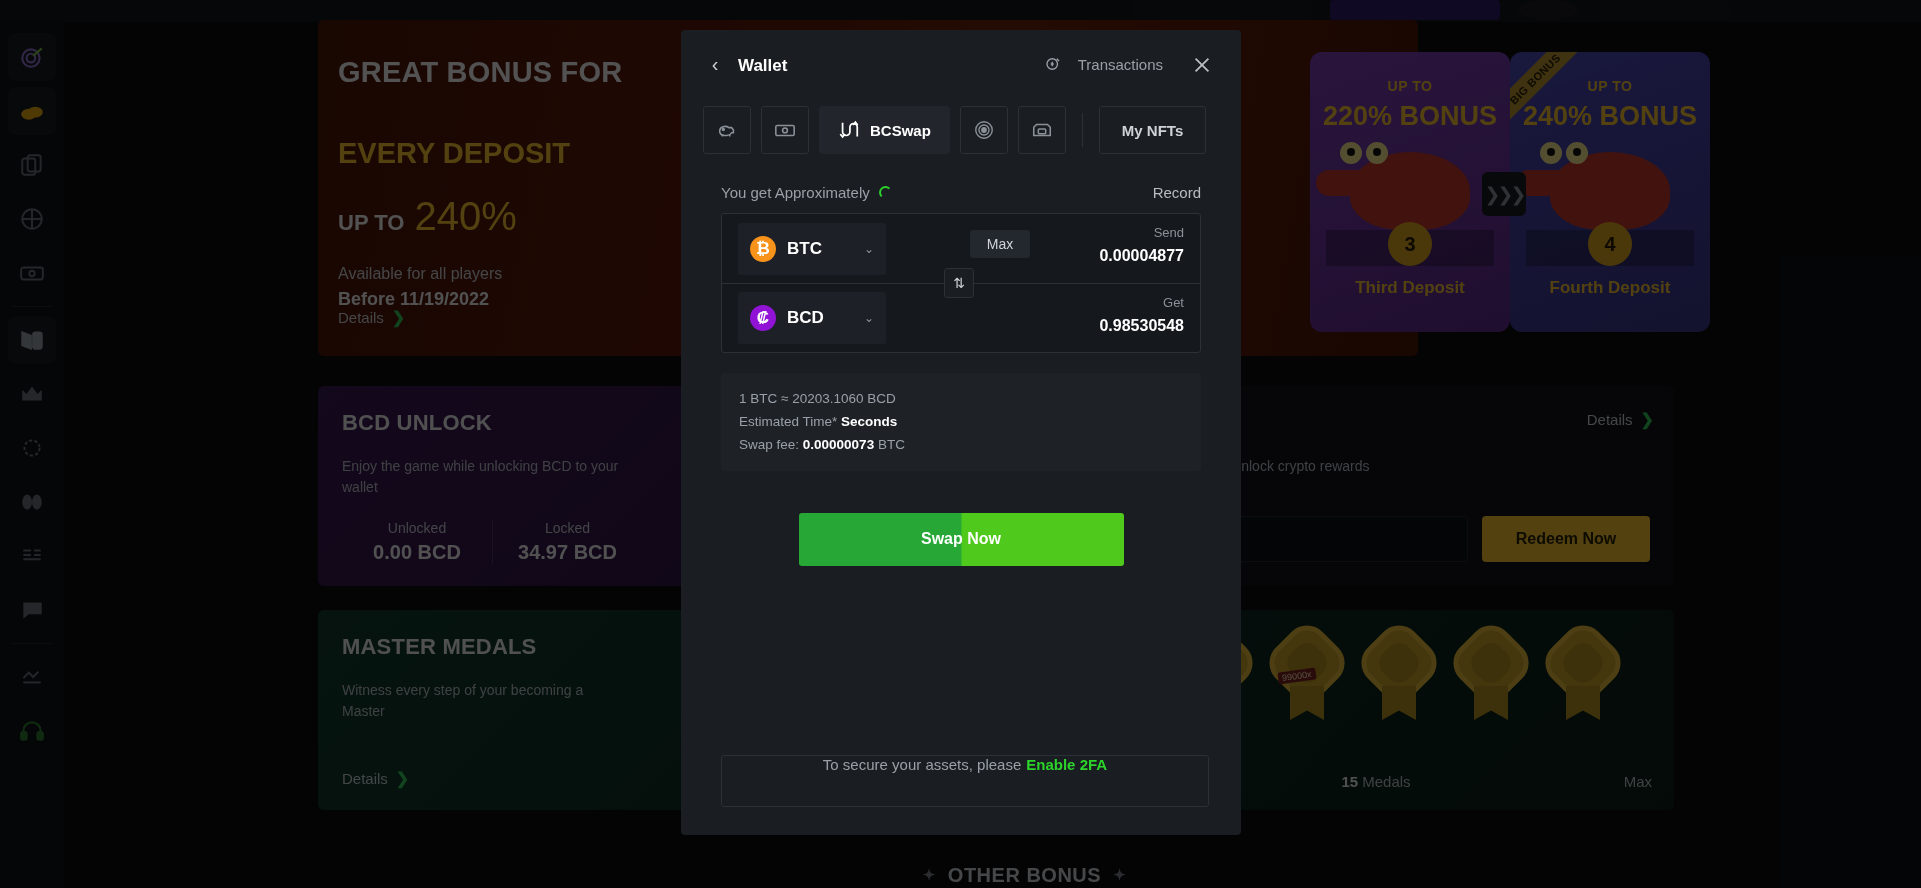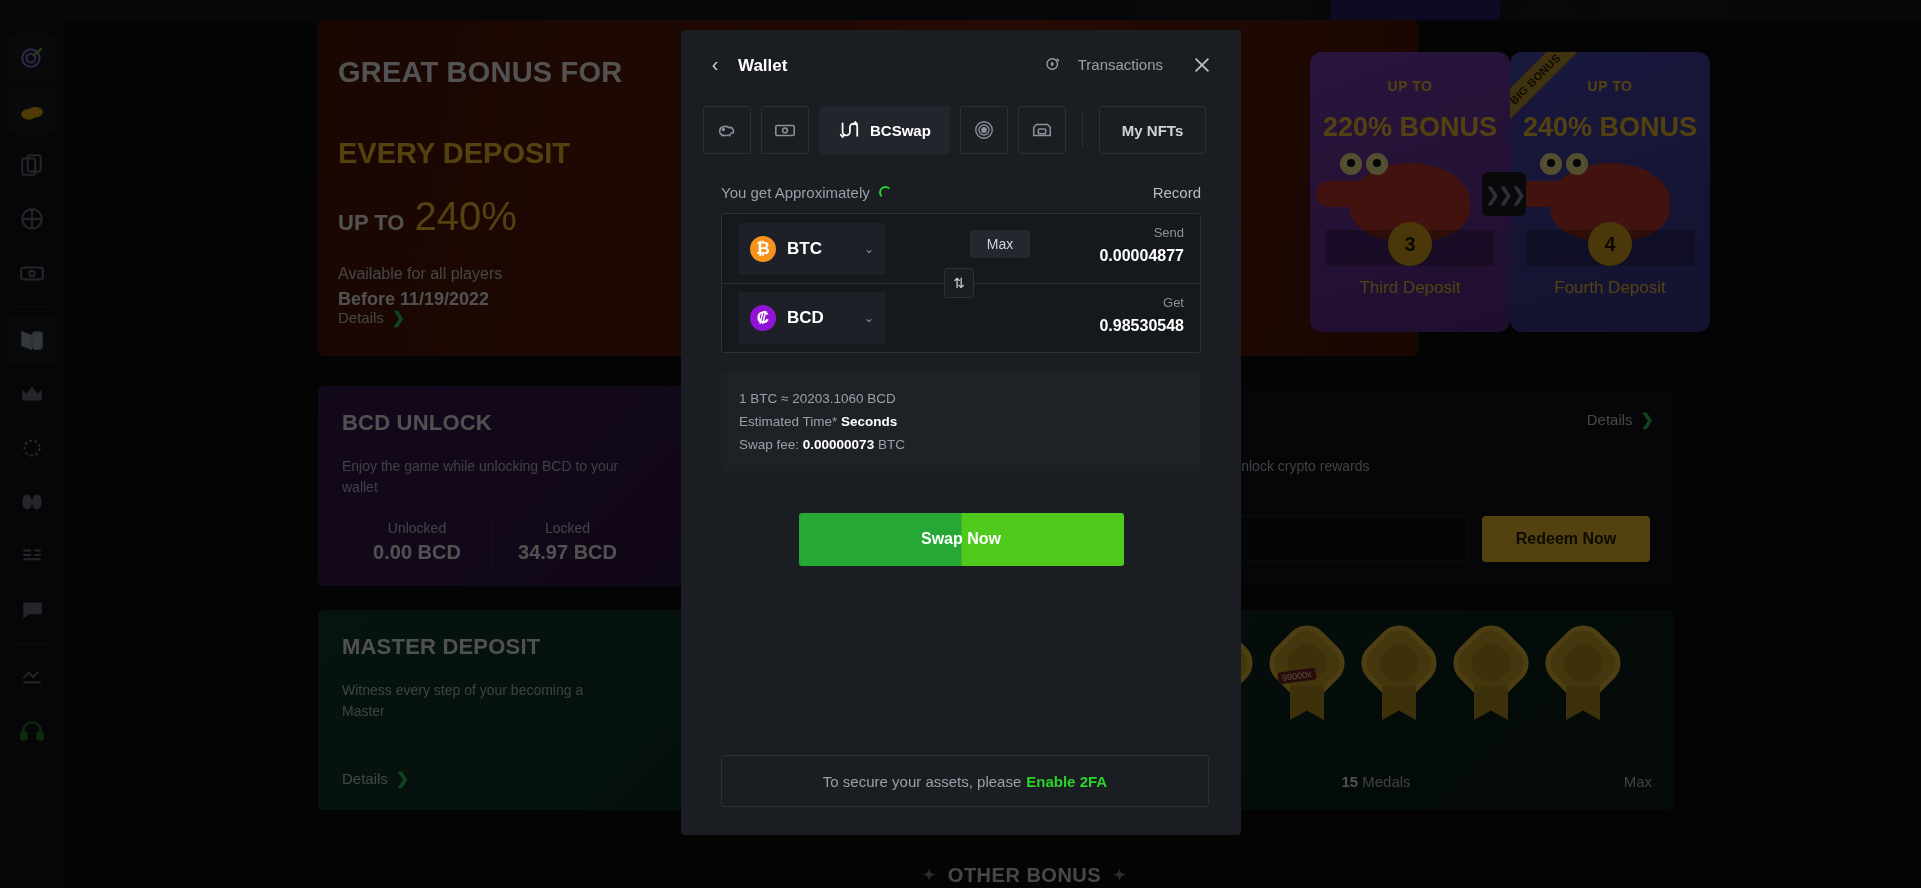--- a/index.html
+++ b/index.html
@@ -54,39 +54,39 @@
   .chev-green { color: #34c759; font-size: 16px; font-weight: bold; }
 
   
   .dep-card {
     position: absolute; top: 30px; width: 200px; height: 280px; border-radius: 12px;
     overflow: hidden; text-align: center; color: #f2c231;
   }
   .dep-3 { left: 1246px; background: linear-gradient(160deg,#7b3fb0,#5d2a8c); }
   .dep-4 { left: 1446px; background: linear-gradient(160deg,#4a47b5,#393688); }
   .dep-upto { margin-top: 26px; font-size: 14px; font-weight: bold; letter-spacing: .5px; }
-  .dep-pct { font-size: 27px; font-weight: bold; margin-top: 18px; }
+  .dep-pct { font-size: 27px; font-weight: bold; margin-top: 7px; }
   .dep-croc { position: relative; height: 120px; margin-top: 4px; }
   .croc-body {
     position: absolute; left: 50%; top: 16px; transform: translateX(-50%);
     width: 120px; height: 78px; border-radius: 50% 50% 42% 42%; background: #c0392b;
   }
   .croc-snout { position: absolute; left: 6px; top: 34px; width: 72px; height: 26px; border-radius: 14px; background: #c0392b; }
   .croc-eye { position: absolute; top: 6px; width: 22px; height: 22px; border-radius: 50%; background: #f6e58d; }
   .croc-eye.l { left: 30px; } .croc-eye.r { left: 56px; }
   .croc-pupil { position: absolute; top: 12px; width: 8px; height: 8px; border-radius: 50%; background: #111; }
   .croc-pupil.l { left: 37px; } .croc-pupil.r { left: 63px; }
   .dep-ribbon { position: absolute; left: 0; right: 0; top: 174px; height: 44px; }
   .ribbon-bar { position: absolute; left: 16px; right: 16px; top: 4px; height: 36px; background: rgba(0,0,0,.28); }
   .ribbon-num {
     position: absolute; left: 50%; top: -4px; transform: translateX(-50%);
     width: 44px; height: 44px; border-radius: 50%; background: #d9a520; color: #2a1d02;
     font-size: 20px; font-weight: bold; display: flex; align-items: center; justify-content: center;
   }
-  .dep-label { position: absolute; left: 0; right: 0; top: 226px; font-size: 17px; font-weight: normal; }
+  .dep-label { position: absolute; left: 0; right: 0; top: 226px; font-size: 17px; font-weight: bold; }
   .big-bonus-flag {
     position: absolute; left: -30px; top: 16px; width: 110px; height: 22px;
     background: #b8922f; color: #2a2105; font-size: 11px; font-weight: bold;
     transform: rotate(-45deg); display: flex; align-items: center; justify-content: center;
     letter-spacing: .4px;
   }
   .nav-next {
     position: absolute; left: 1418px; top: 150px; width: 44px; height: 44px;
     background: #1a1d22; border-radius: 6px; color: #8b9199;
     display: flex; align-items: center; justify-content: center; font-size: 19px; letter-spacing: -3px;
@@ -216,21 +216,21 @@
   .swap-btn {
     display: block; margin: 42px auto 0 auto; width: 325px; height: 53px;
     border: none; border-radius: 3px; font-family: inherit;
     font-size: 16px; font-weight: bold; color: #ffffff;
     background: linear-gradient(90deg,#27a836 0%, #27a836 49.8%, #4fc91c 50.2%, #4fc91c 100%);
   }
 
   .m-foot {
     position: absolute; left: 40px; right: 32px; bottom: 28px; height: 52px;
     border: 1px solid #2c3037; border-radius: 3px;
-    display: flex; align-items: center; justify-content: center;
+    display: flex; justify-content: center;
     font-size: 15px; color: #9aa0a8;
   }
   .m-foot b { color: #2bd32b; margin-left: 5px; }
 </style>
 </head>
 <body>
 
 <div id="root">
 
   <div id="bg">
@@ -401,21 +401,21 @@
         <div class="c-desc" style="max-width:300px">Redeem shitcodes to unlock crypto rewards</div>
         <div class="shit-details">
           <span>Details</span>
           <span class="chev-green">❯</span>
         </div>
         <input class="shit-input" placeholder="" style="">
         <button class="shit-btn">Redeem Now</button>
       </div>
 
       <div class="card medal-card">
-        <div class="c-title">MASTER DEPOSIT</div>
+        <div class="c-title">MASTER MEDALS</div>
         <div class="c-desc" style="max-width:260px">Witness every step of your becoming a Master</div>
         <div class="medal-details">
           <span>Details</span>
           <span class="chev-green">❯</span>
         </div>
       </div>
 
       <div class="card medals-card">
         <div class="medals-row">
           <div class="medal">

